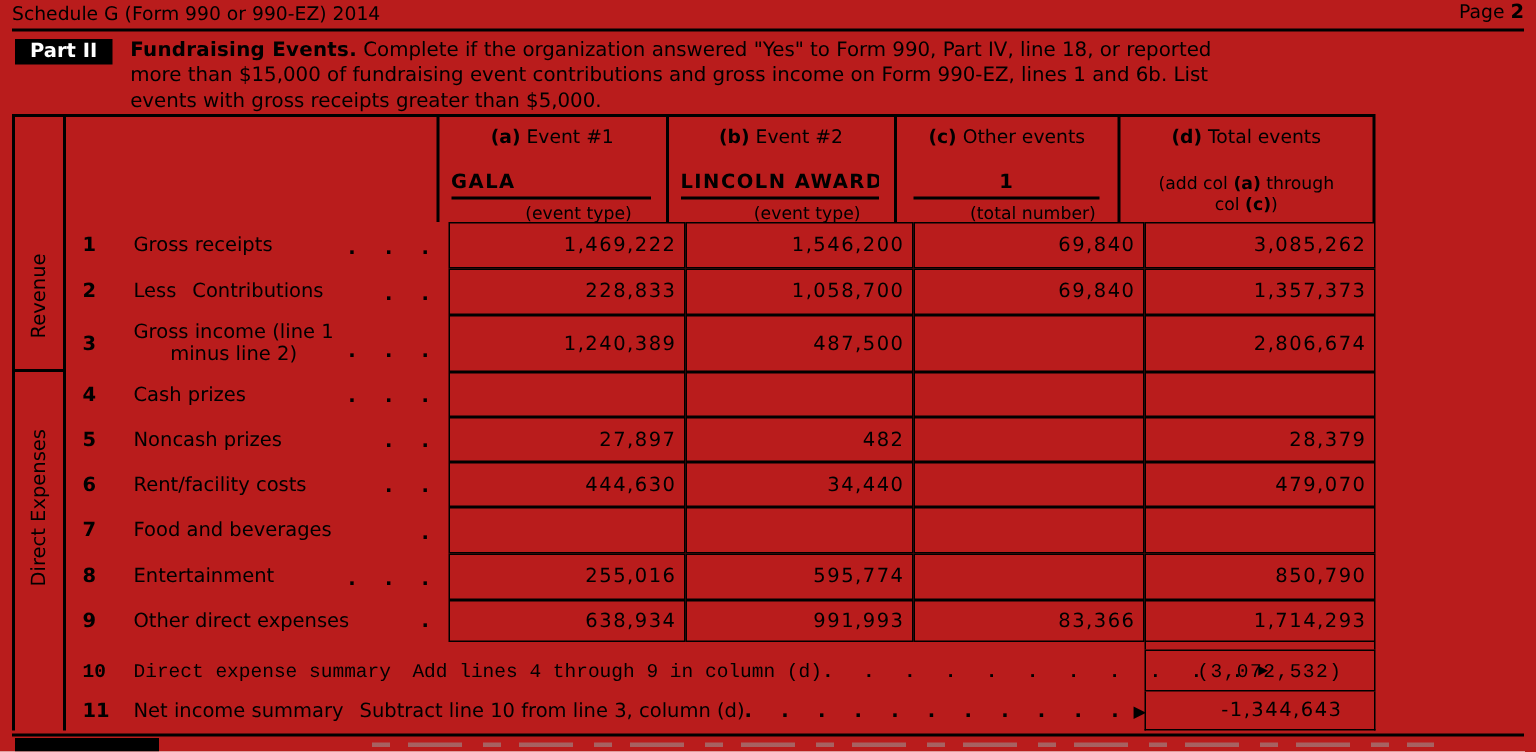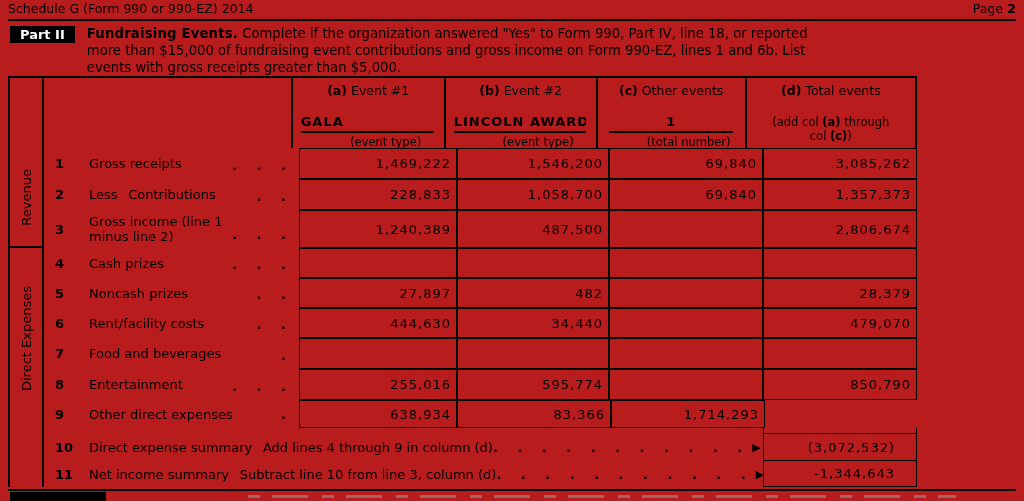--- a/index.html
+++ b/index.html
@@ -49,33 +49,33 @@
     border-bottom:2px solid #000; font-weight:bold; font-size:13px; letter-spacing:1px;
     white-space:nowrap; overflow:hidden;
   }
   .hcol.cc .h-entry { margin:16px auto 0 auto; width:84%; text-align:center; }
   .h-sub { text-align:center; font-size:11.5px; margin-top:2px;padding-left:35px; }
   .h-dsub { text-align:center; font-size:11.5px; line-height:14px; margin-top:17px; }
   
   .brow { display:flex; }
   .bnum { width:45px; padding-left:11px; font-weight:bold; font-size:13px; display:flex; align-items:center; }
   .bdesc { width:210px; position:relative; display:flex; align-items:center; font-size:13px; padding-right:12px; }
-  .lbl span { display:block; line-height:15px; white-space:nowrap; }
+  .lbl span { display:block; line-height:15px; white-space:nowrap;text-align:center; }
   .dots { position:absolute; right:13px; bottom:6px; font-weight:bold; }
   .amt {
     border:1.6px solid #000; display:flex; align-items:center; justify-content:flex-end;
     padding-right:5px; font-size:13px; letter-spacing:1px; white-space:nowrap;
   }
   .amt.ca { width:158px; } .amt.cb { width:152px; } .amt.cc { width:154px; } .amt.cd { width:154px; }
   
   .gaprow { display:flex; height:5px; }
   .gspacer { width:719px; }
   .gbox { width:154px; border-left:1.6px solid #000; border-right:1.6px solid #000; }
   .srow { display:flex; }
-  .srow.r10 { height:28px; } .srow.r11 { height:26px; }
+  .srow.r10 { height:28px;font-family:Liberation Mono, monospace; } .srow.r11 { height:26px; }
   .sdesc { width:674px; display:flex; align-items:center; font-size:13px; padding-right:12px; white-space:nowrap;justify-content:space-between; }
   .sdots { margin-left:auto; font-weight:bold; }
   .sarrow { margin-left:10px; font-size:11px; }
   .sval {
     width:154px; border:1.6px solid #000; display:flex; align-items:center; justify-content:flex-end;
     padding-right:21px; font-size:13px; letter-spacing:1px;
   }
   .srow.r11 .sval { border-top:none; }
   
   .nextpart { position:relative; margin:2px 8px 0 8px; width:1008px; border-top:2px solid #000; height:12px; }
@@ -257,20 +257,21 @@
 
       <div class="brow" style="height:28px">
         <div class="bnum">9</div>
         <div class="bdesc">
             <div class="lbl">
               <span>Other direct expenses</span>
             </div>
             <span class="dots">.</span>
           </div>
         <div class="amt ca">638,934</div>
+        <div class="amt cb">991,993</div>
         <div class="amt cc">83,366</div>
         <div class="amt cd">1,714,293</div>
       </div>
 
       <div class="gaprow">
         <div class="gspacer"></div>
         <div class="gbox"></div>
       </div>
 
       <div class="srow r10">

